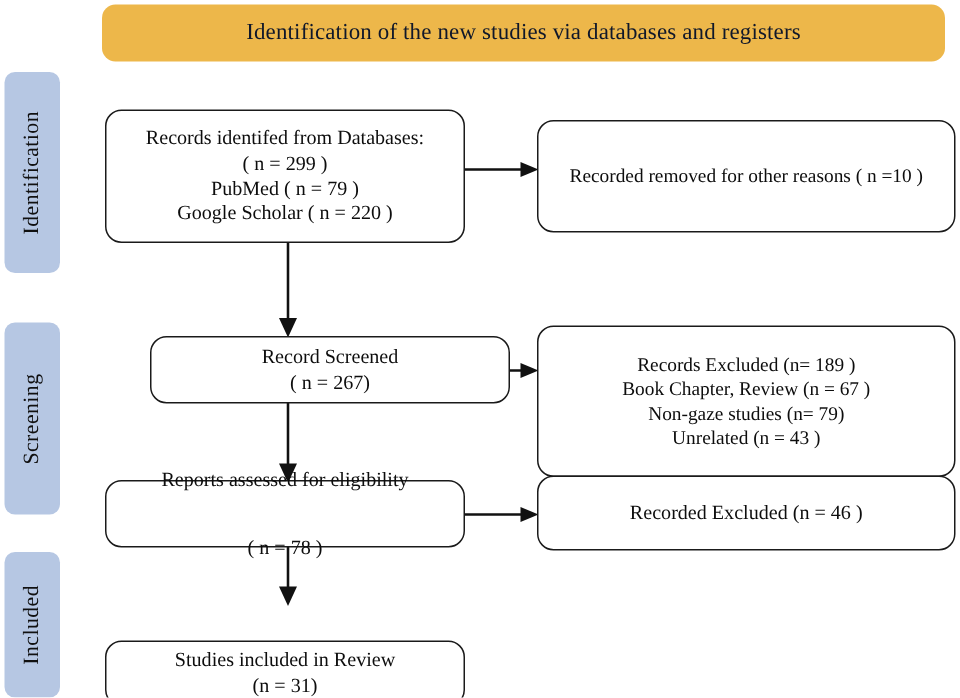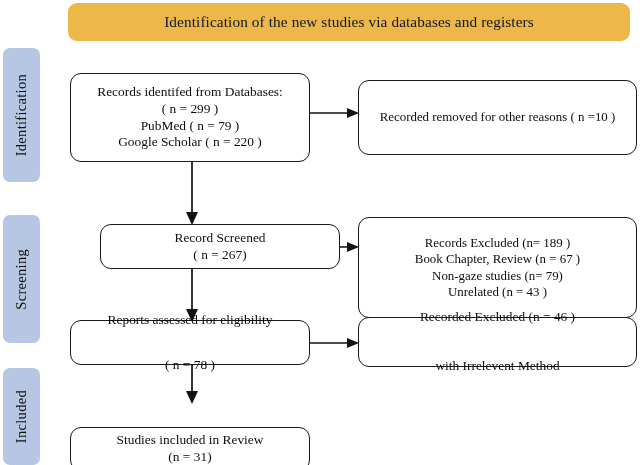--- a/index.html
+++ b/index.html
@@ -195,21 +195,20 @@
     <div class="flow-line">Unrelated (n = 43 )</div>
   </div>
 
   <div class="flow-box" id="box-reports-assessed">
     <div class="flow-line">Reports assessed for eligibility</div>
     <div class="flow-line">( n = 78  )</div>
   </div>
 
   <div class="flow-box" id="box-recorded-excluded">
     <div class="flow-line">Recorded Excluded (n = 46 )</div>
-    <div class="flow-line">with Irrelevent Method</div>
   </div>
 
   <div class="flow-box" id="box-studies-included">
     <div class="flow-line">Studies included in Review</div>
     <div class="flow-line">(n = 31)</div>
   </div>
 
 </div>
 
 </body></html>

